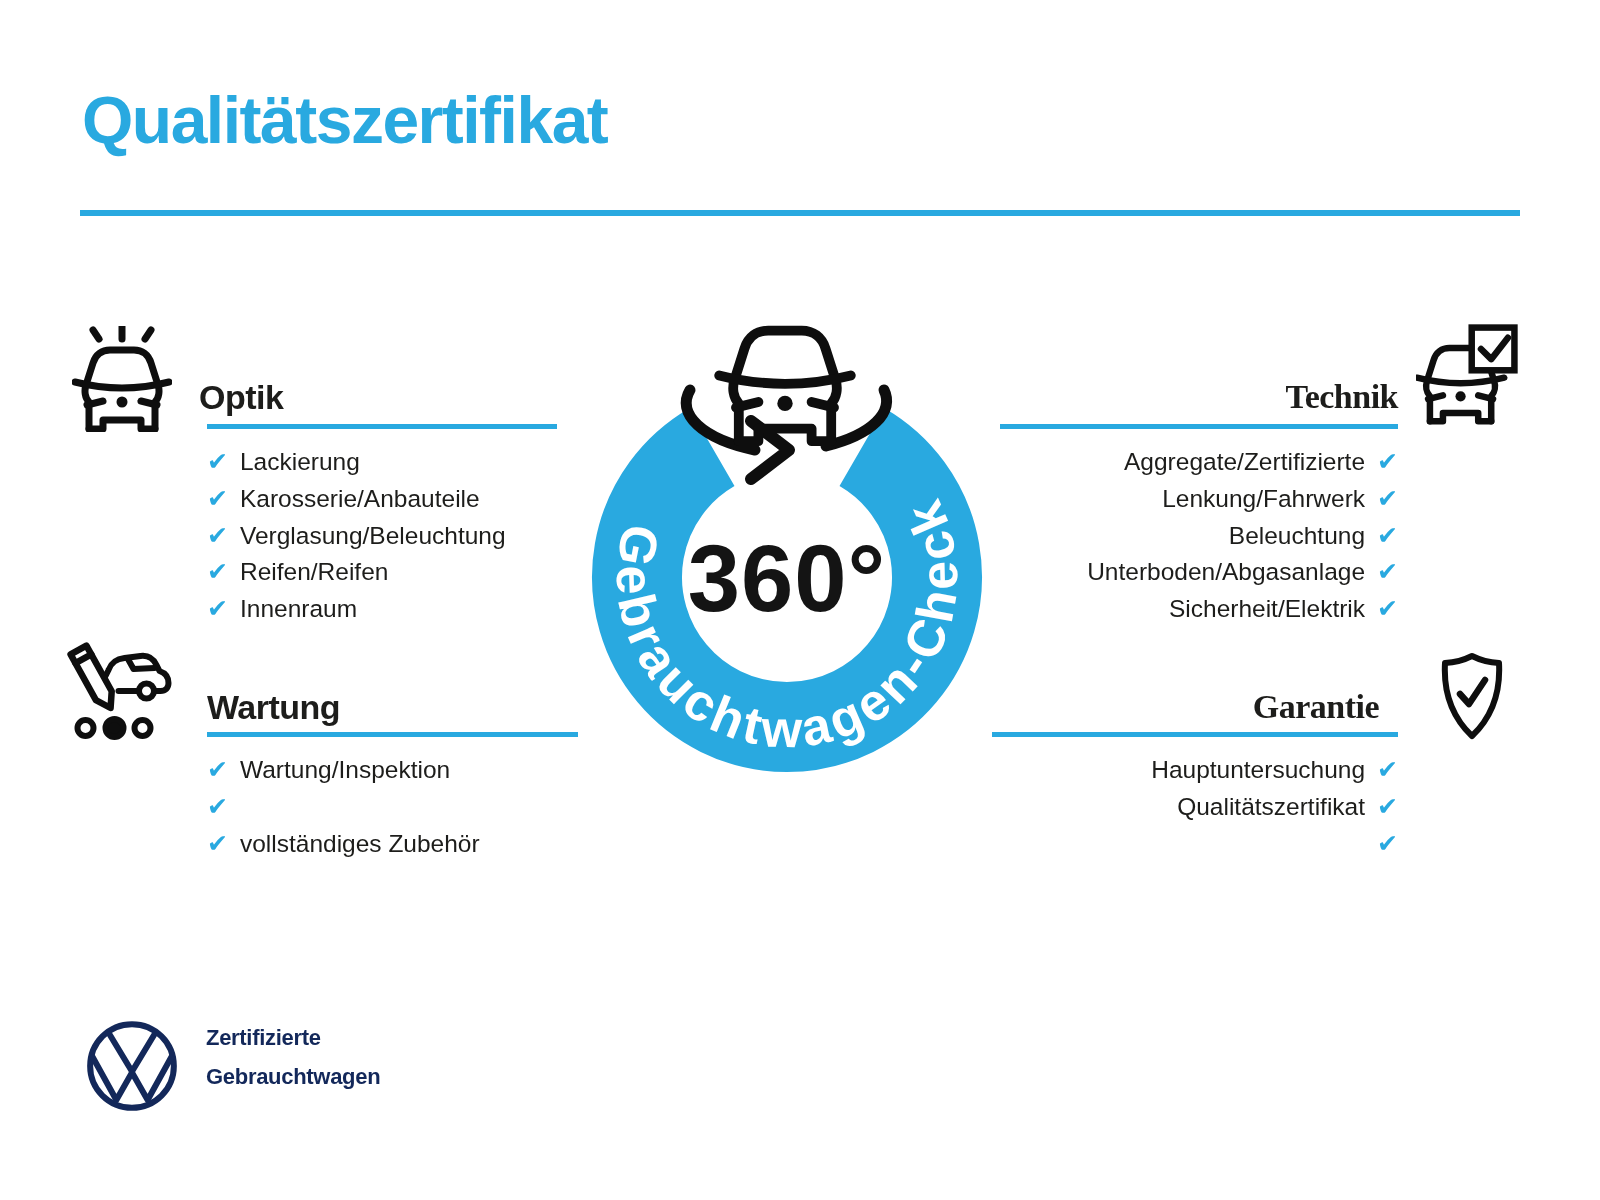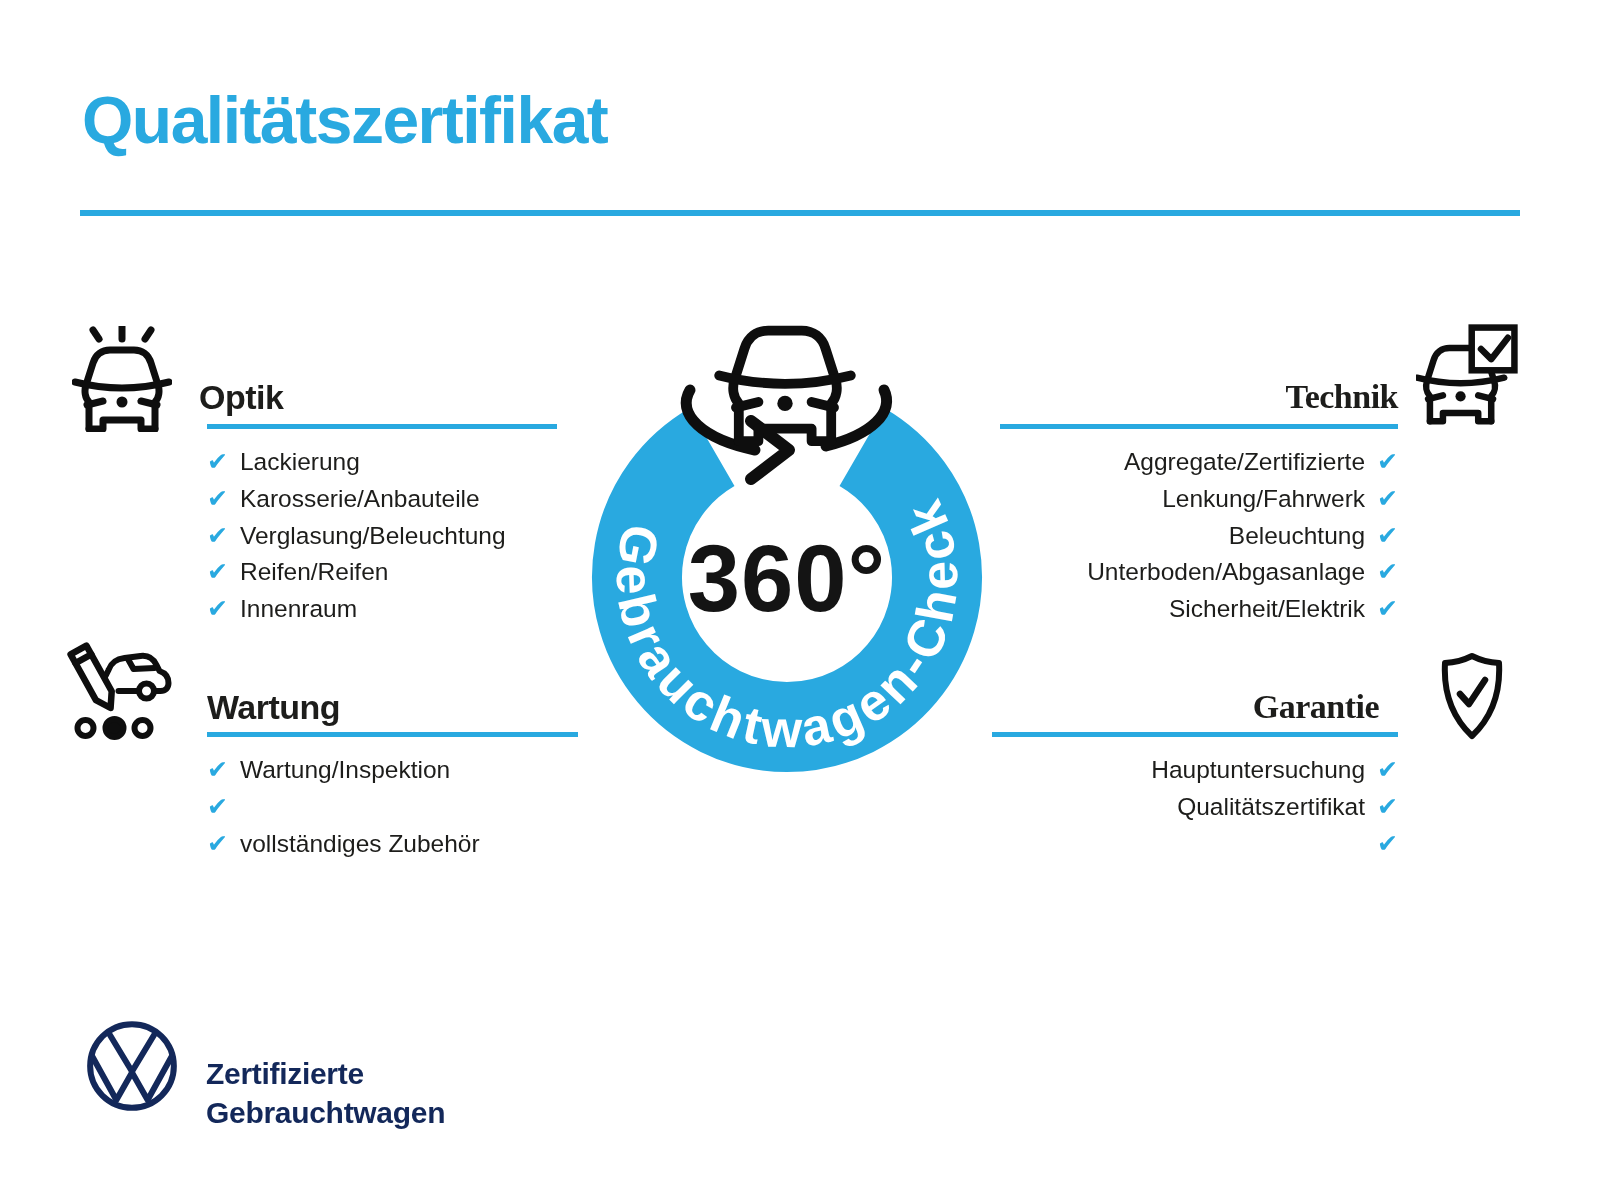--- a/index.html
+++ b/index.html
@@ -28,21 +28,21 @@
   ul.items{list-style:none;margin:0;padding:0;font-size:24.5px;}
   ul.items li{line-height:36.8px;display:flex;align-items:baseline;white-space:nowrap;}
   ul.items.right li{justify-content:flex-end;}
   .chk{color:var(--accent);font-weight:bold;font-size:25px;font-family:"DejaVu Sans", sans-serif;}
   ul.items.left  .chk{margin-right:12px;}
   ul.items.right .chk{margin-left:12px;}
   
   svg text{font-family:"Liberation Sans", sans-serif;}
   
   .brand-text{
-    left:206px;top:1054px;font-size:30px;font-weight:800;color:var(--navy);line-height:39px;letter-spacing:-0.3px;
+    left:206px;top:1018px;font-size:22px;font-weight:800;color:var(--navy);line-height:39px;letter-spacing:-0.3px;
   }
   .icon-svg{display:block;}
 </style>
 </head>
 <body>
 
 <svg width="0" height="0" style="position:absolute" aria-hidden="true">
   <defs>
     <g id="car-front" stroke="#0e0e0e" stroke-width="7" fill="none" stroke-linecap="round" stroke-linejoin="round">
       <path d="M17 88 L17 61 C13 57 12 50 14 44 L21 22 C23.5 13.5 30 9 38 9 L62 9 C70 9 76.5 13.5 79 22 L86 44 C88 50 87 57 83 61 L83 88"></path>

